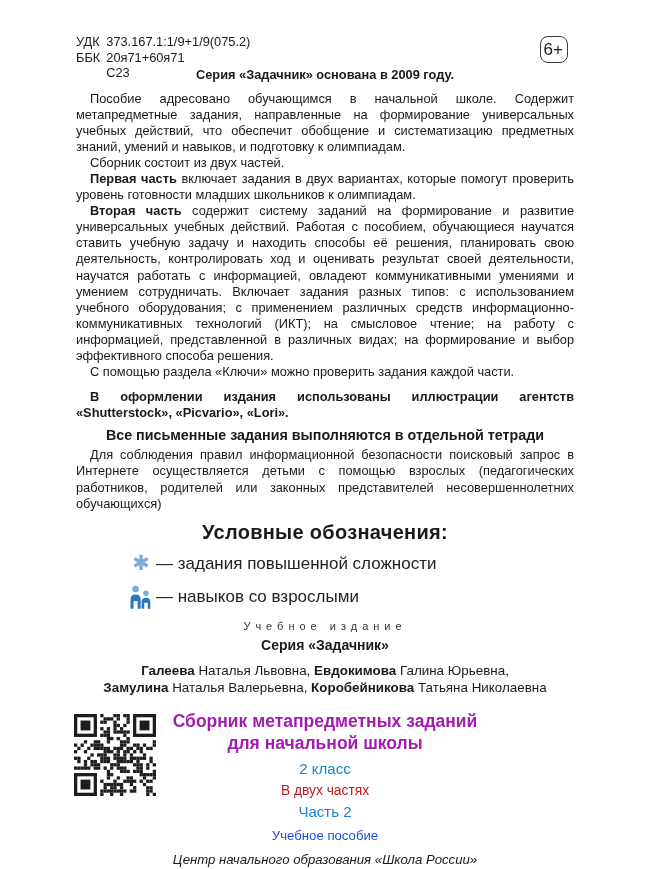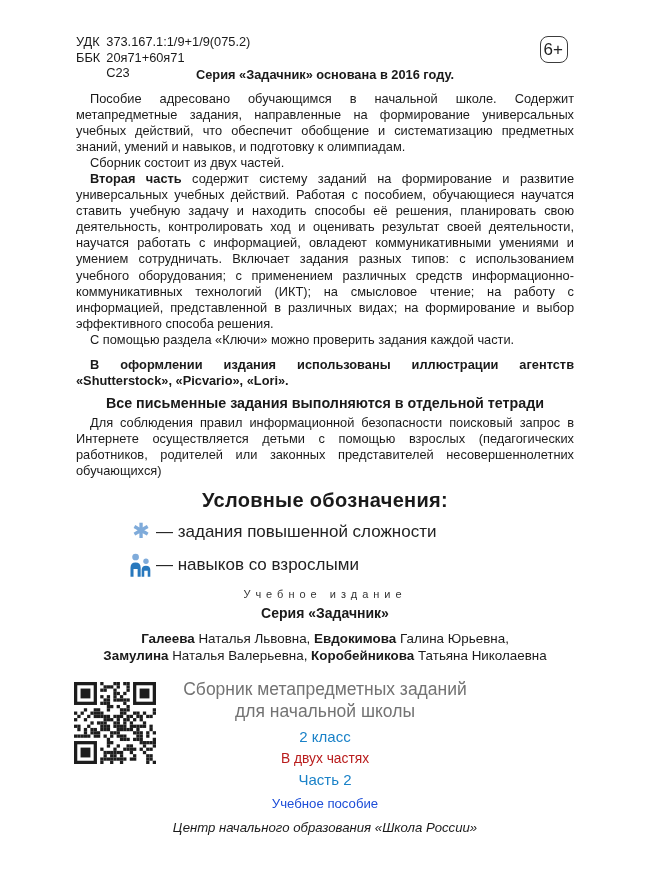--- a/index.html
+++ b/index.html
@@ -37,21 +37,21 @@
   .legend-row .ltext{font-size:17px;color:#222;}
   .asterisk-glyph{color:#7fabda;font-size:21px;line-height:1;transform:translateY(-1px);}
   
   .edition-type{text-align:center;font-size:11px;letter-spacing:5px;margin-top:10px;color:#333;}
   .series-name{text-align:center;font-weight:bold;font-size:14px;margin-top:5px;}
   .authors{text-align:center;font-size:13.4px;line-height:17px;margin-top:9px;}
   .authors b{font-weight:bold;}
   
   .title-block{position:relative;margin-top:14px;text-align:center;}
   .qr{position:absolute;left:-2px;top:4px;width:82px;height:82px;}
-  .book-title{color:#737373;font-weight:normal;font-size:17.5px;line-height:22px;margin:0;}
+  .book-title{color:#a21caf;font-weight:bold;font-size:17.5px;line-height:22px;margin:0;}
   .grade{color:#1a82c8;font-size:15px;margin-top:6px;}
   .parts{color:#b91c1c;font-size:13.8px;margin-top:6px;}
   .part-no{color:#1a82c8;font-size:15px;margin-top:5px;}
   .kind{color:#1d4ed8;font-size:13.2px;margin-top:8px;}
   .center-org{text-align:center;font-style:italic;font-size:13.2px;margin-top:9px;}
 </style>
 </head>
 <body>
 
 <div class="page">
@@ -69,25 +69,26 @@
       </tr>
       <tr>
         <td></td>
         <td>С23</td>
       </tr>
     </tbody>
       </table>
     <div class="age-badge">6+</div>
   </div>
 
-  <div class="series-founded">Серия «Задачник» основана в 2016 году.</div>
+  <div class="series-founded">Серия «Задачник» основана в 2009 году.</div>
 
   <div class="ann">
     <p>Пособие адресовано обучающимся в начальной школе. Содержит метапредметные задания, направленные на формирование универсальных учебных действий, что обеспечит обобщение и систематизацию предметных знаний, умений и навыков, и подготовку к олимпиадам.</p>
     <p>Сборник состоит из двух частей.</p>
+    <p><b>Первая часть</b><span> включает задания в двух вариантах, которые помогут проверить уровень готовности младших школьников к олимпиадам.</span></p>
     <p><b>Вторая часть</b><span> содержит систему заданий на формирование и развитие универсальных учебных действий. Работая с пособием, обучающиеся научатся ставить учебную задачу и находить способы её решения, планировать свою деятельность, контролировать ход и оценивать результат своей деятельности, научатся работать с информацией, овладеют коммуникативными умениями и умением сотрудничать. Включает задания разных типов: с использованием учебного оборудования; с применением различных средств информационно-коммуникативных технологий (ИКТ); на смысловое чтение; на работу с информацией, представленной в различных видах; на формирование и выбор эффективного способа решения.</span></p>
     <p>С помощью раздела «Ключи» можно проверить задания каждой части.</p>
     <p class="bold-note">В оформлении издания использованы иллюстрации агентств «Shutterstock», «Picvario», «Lori».</p>
   </div>
 
   <div class="center-bold">Все письменные задания выполняются в отдельной тетради</div>
 
   <div class="ann" style="margin-top:0;">
     <p>Для соблюдения правил информационной безопасности поисковый запрос в Интернете осуществляется детьми с помощью взрослых (педагогических работников, родителей или законных представителей несовершеннолетних обучающихся)</p>
   </div>

